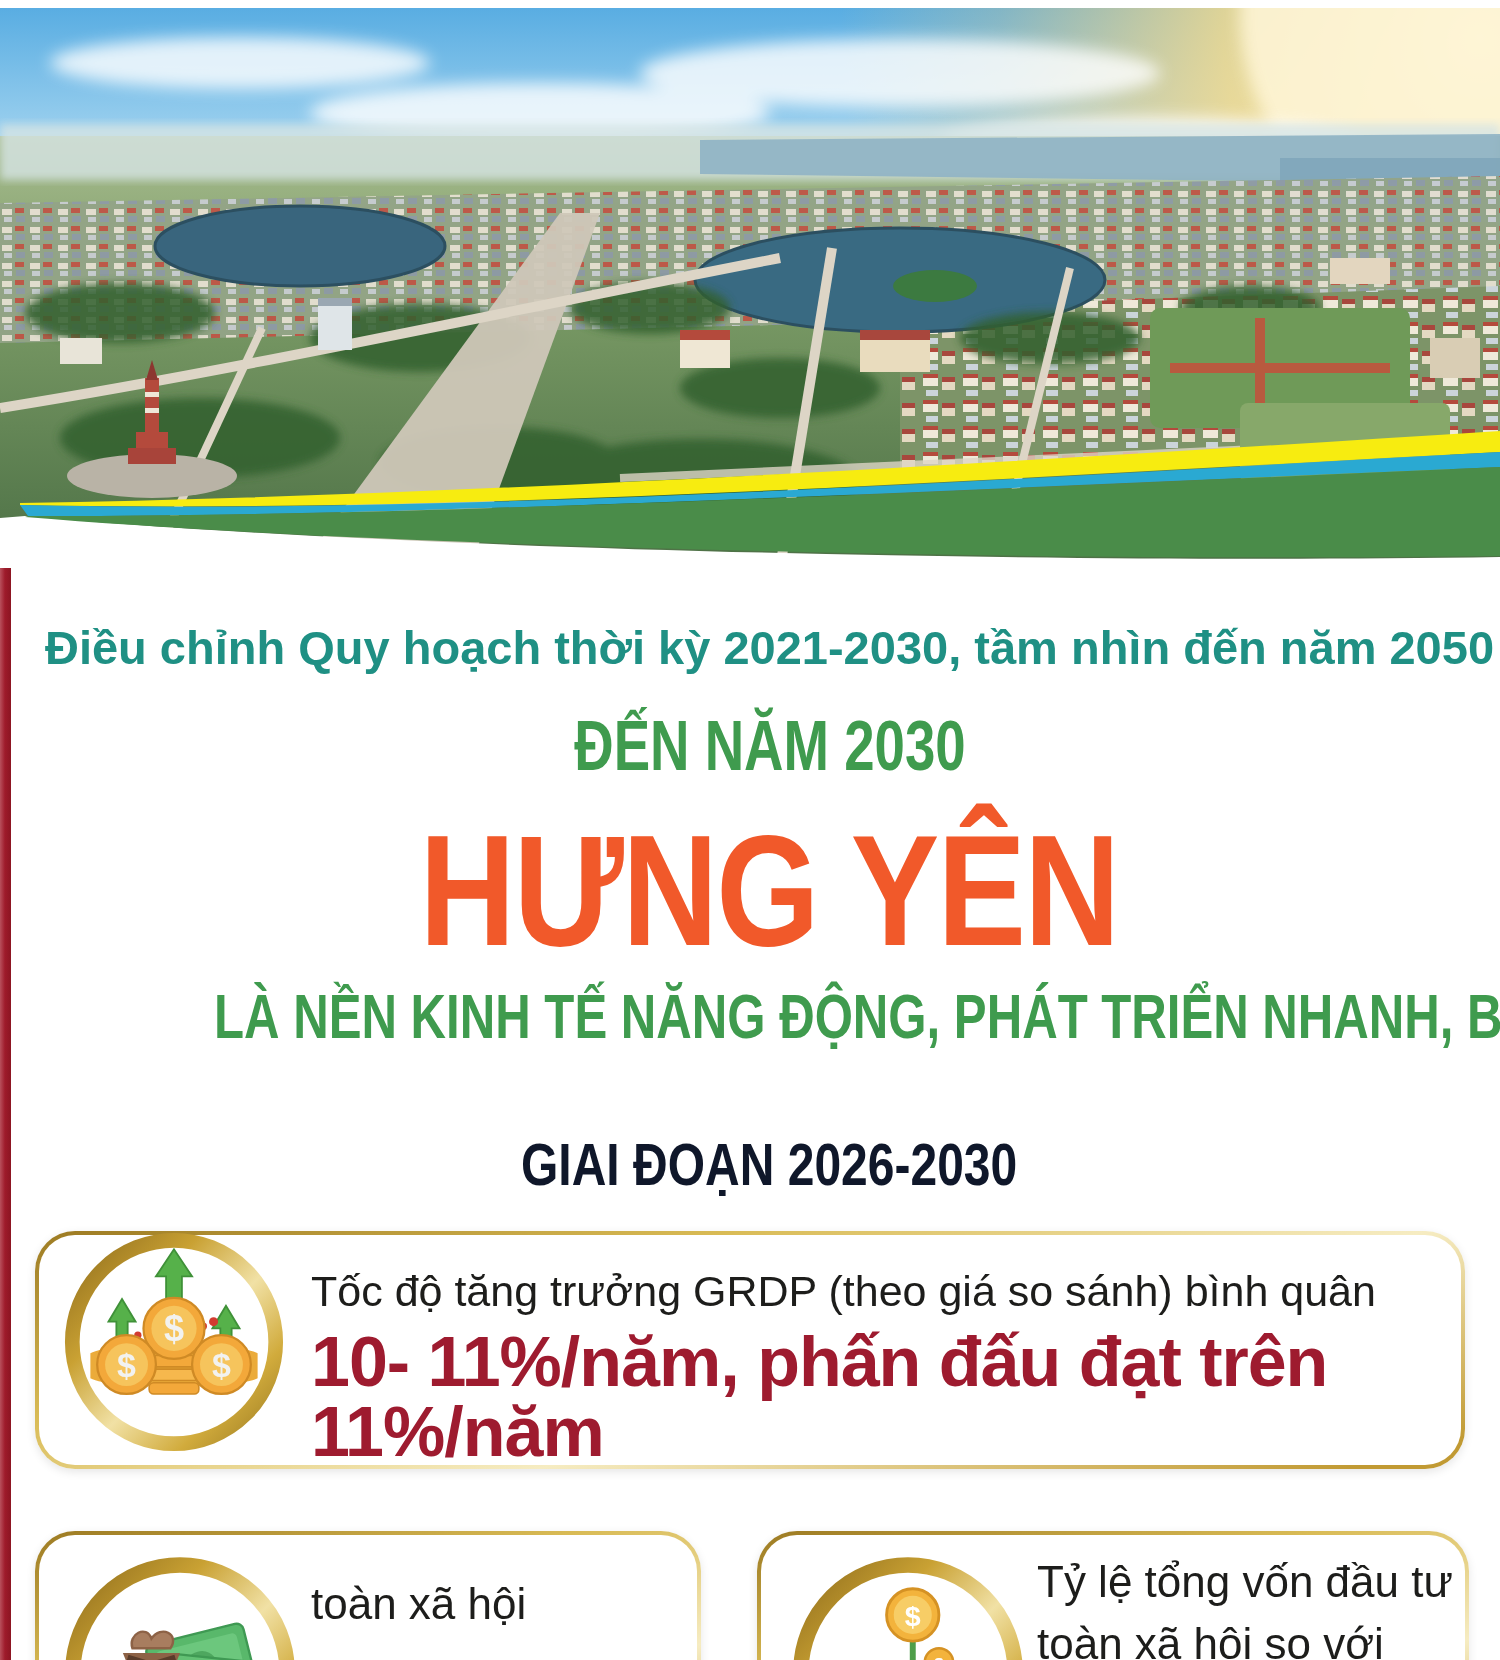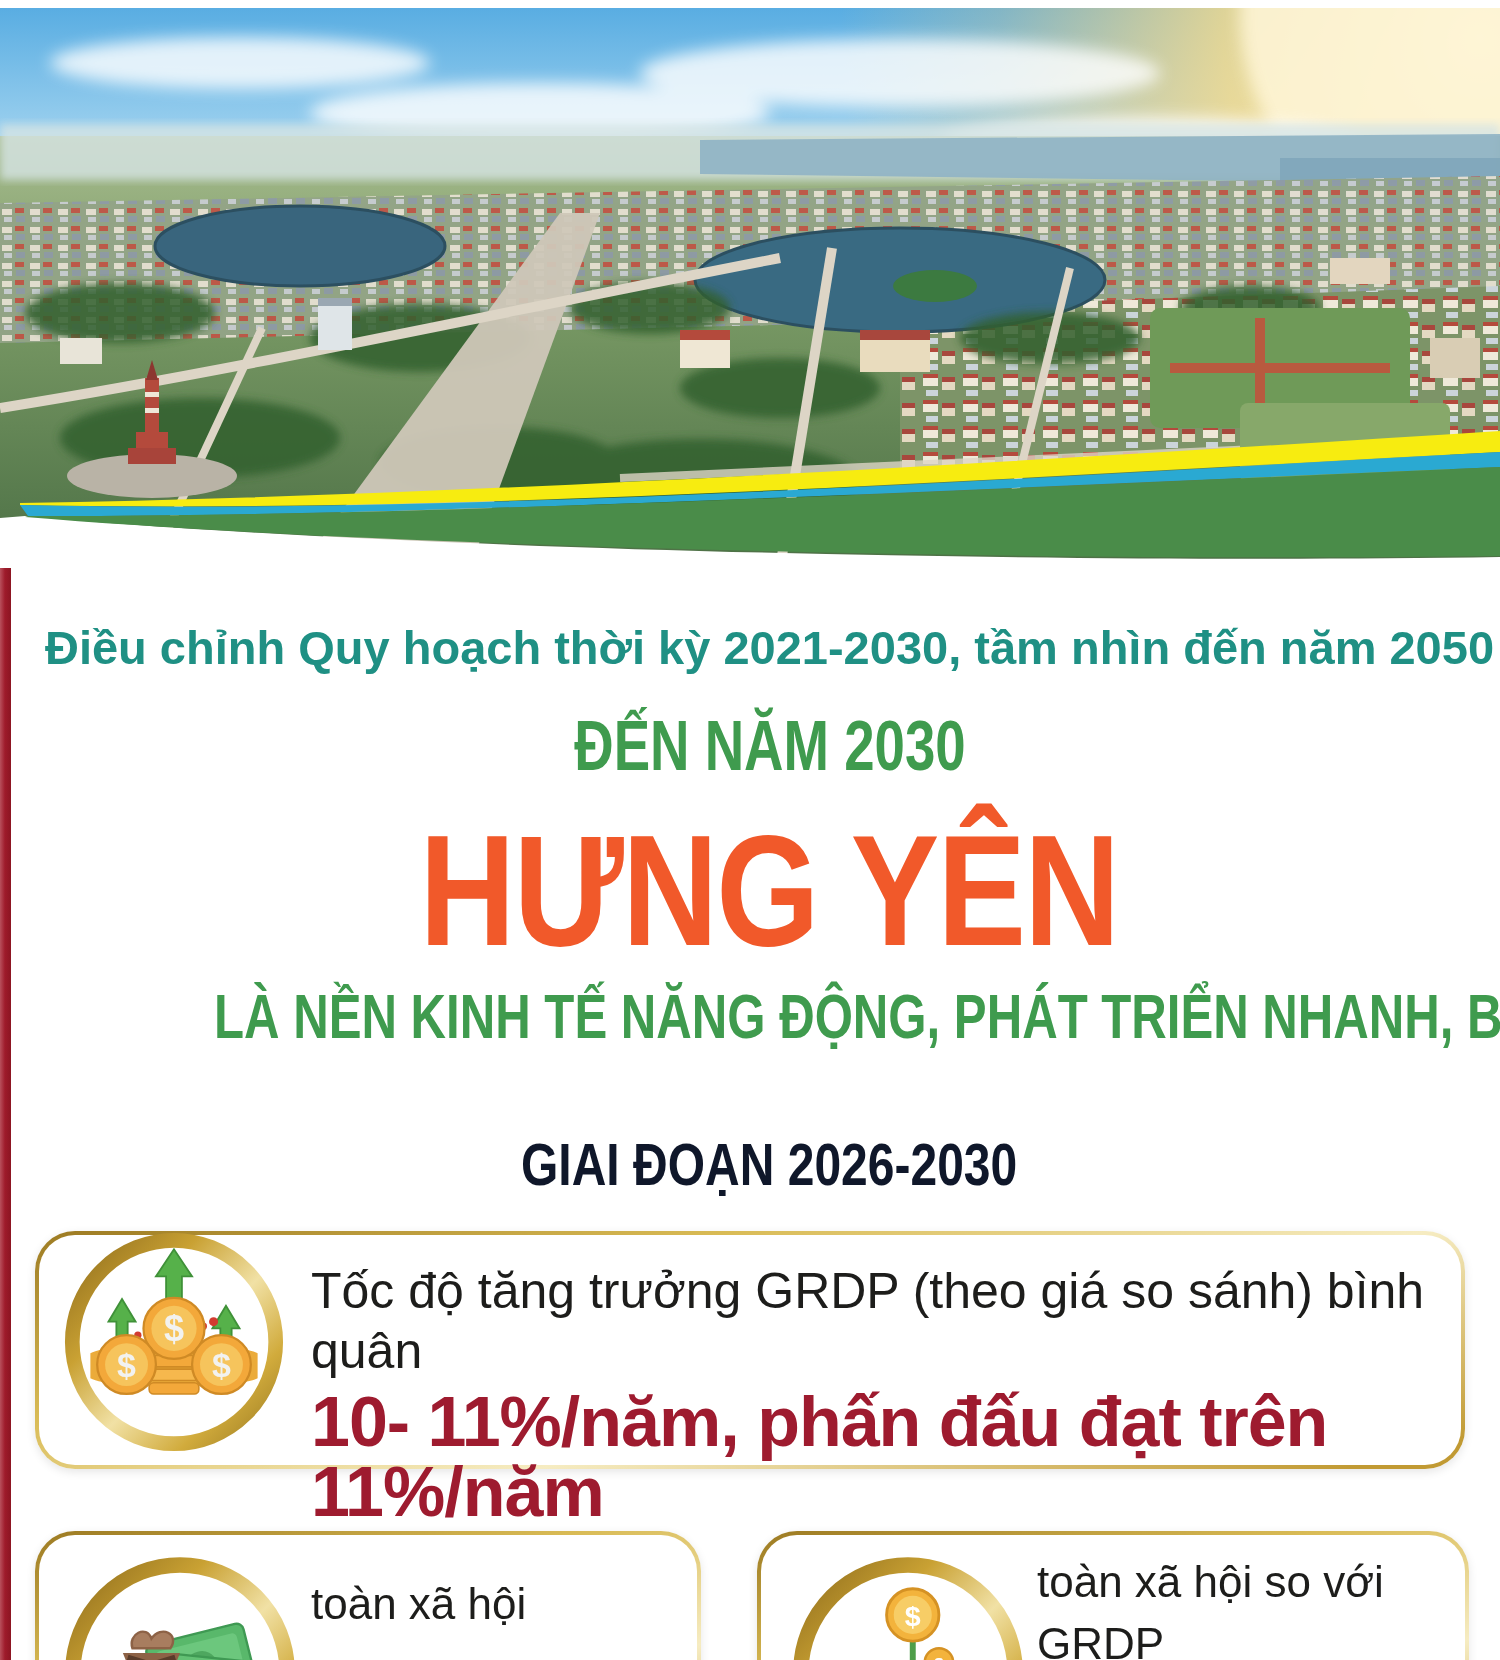--- a/index.html
+++ b/index.html
@@ -36,21 +36,21 @@
   .card-2{left:35px;top:1523px;width:658px;height:300px;}
   .card-3{left:757px;top:1523px;width:704px;height:300px;}
 
   .card-icon{position:absolute;}
   .card-1 .card-icon{left:22px;top:-6px;width:226px;height:226px;}
   .card-2 .card-icon{left:22px;top:18px;width:238px;height:238px;}
   .card-3 .card-icon{left:28px;top:18px;width:238px;height:238px;}
 
   .card-text{position:absolute;}
   .card-1 .card-text{left:272px;top:26px;width:1130px;}
-  .card-label{font-size:50px;color:#1d1d1b;line-height:60px;}
+  .card-label{font-size:43px;color:#1d1d1b;line-height:60px;}
   .card-value{font-size:70px;font-weight:bold;color:#9e1b2f;line-height:70px;margin-top:6px;letter-spacing:-1px;}
   .card-2 .card-text{left:272px;top:38px;width:370px;}
   .card-3 .card-text{left:276px;top:16px;width:420px;}
   .card-line{font-size:44px;color:#1d1d1b;line-height:62px;}
 </style>
 </head>
 <body>
 
 <div class="page">
 
@@ -322,18 +322,19 @@
         <circle cx="33" cy="57" r="3.6" fill="#e9c79b"></circle>
         <path d="M29,55 C29,51 37,51 37,55 L36,58 L30,58 Z" fill="#d9a94c"></path>
         <path d="M29,61 h8 l2,16 h-12 Z" fill="#9a5fa3"></path>
         <circle cx="67" cy="60" r="3.4" fill="#e9c79b"></circle>
         <path d="M63,58 a4,3 0 0 1 8,0 Z" fill="#7a4c34"></path>
         <path d="M63,64 h8 l1.5,14 h-11 Z" fill="#3f7d74"></path>
         <path d="M72,62 L78,74" stroke="#5a5a5a" stroke-width="1.6"></path>
       </g>
     </svg>
     <div class="card-text">
+      <div class="card-line">Tỷ lệ tổng vốn đầu tư</div>
       <div class="card-line">toàn xã hội so với GRDP</div>
 
     </div>
   </section>
 
 </div>
 
 </body></html>

